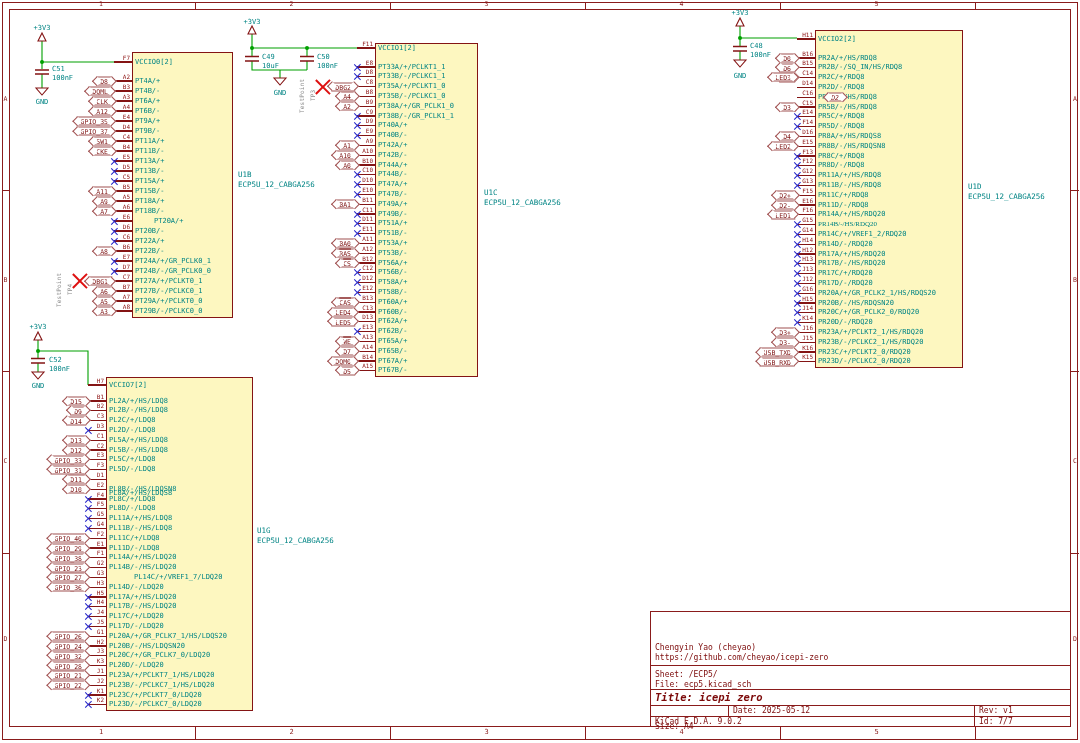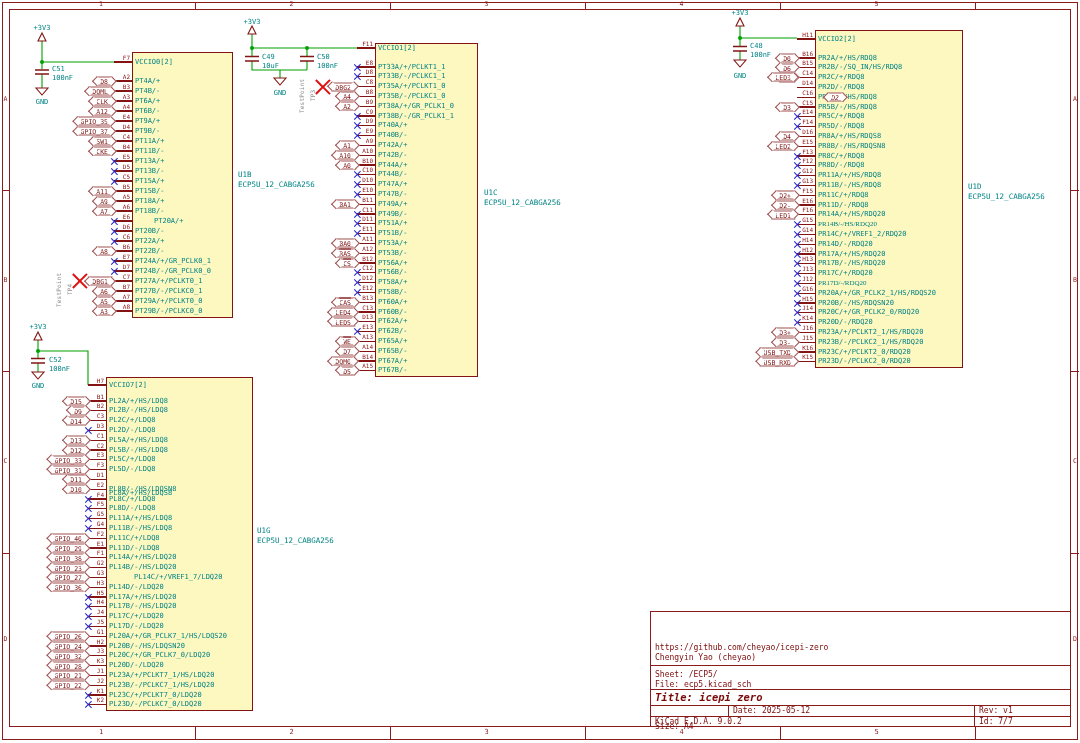--- a/index.html
+++ b/index.html
@@ -507,21 +507,21 @@
       <div class="stub" style="left: 797px; top: 263.2px;"></div>
       <div class="pnum" style="left: 778px; top: 256.3px;">H13</div>
       <div class="pname" style="left: 818px; top: 259.3px;">PR17B/-/HS/RDQ20</div>
       <div class="nc" style="left: 797px; top: 263.8px;"></div>
       <div class="stub" style="left: 797px; top: 273px;"></div>
       <div class="pnum" style="left: 778px; top: 266.1px;">J13</div>
       <div class="pname" style="left: 818px; top: 269.1px;">PR17C/+/RDQ20</div>
       <div class="nc" style="left: 797px; top: 273.6px;"></div>
       <div class="stub" style="left: 797px; top: 282.8px;"></div>
       <div class="pnum" style="left: 778px; top: 275.9px;">J12</div>
-      <div class="pname" style="left: 818px; top: 278.9px; font-family: Liberation Serif, serif;">PR17D/-/RDQ20</div>
+      <div class="pname" style="left: 818px; top: 278.9px;">PR17D/-/RDQ20</div>
       <div class="nc" style="left: 797px; top: 283.4px;"></div>
       <div class="stub" style="left: 797px; top: 292.6px;"></div>
       <div class="pnum" style="left: 778px; top: 285.7px;">G16</div>
       <div class="pname" style="left: 818px; top: 288.7px;">PR20A/+/GR_PCLK2_1/HS/RDQS20</div>
       <div class="nc" style="left: 797px; top: 293.2px;"></div>
       <div class="stub" style="left: 797px; top: 302.4px;"></div>
       <div class="pnum" style="left: 778px; top: 295.5px;">H15</div>
       <div class="pname" style="left: 818px; top: 298.5px;">PR20B/-/HS/RDQSN20</div>
       <div class="nc" style="left: 797px; top: 303px;"></div>
       <div class="stub" style="left: 797px; top: 312.2px;"></div>
@@ -679,22 +679,22 @@
       <div class="pname" style="left: 109px; top: 690.5px;">PL23C/+/PCLKT7_0/LDQ20</div>
       <div class="nc" style="left: 88px; top: 695px;"></div>
       <div class="stub" style="left: 88px; top: 704.2px;"></div>
       <div class="pnum" style="left: 69px; top: 697.3px;">K2</div>
       <div class="pname" style="left: 109px; top: 700.3px;">PL23D/-/PCLKC7_0/LDQ20</div>
       <div class="nc" style="left: 88px; top: 704.8px;"></div>
     </div>
 
   <div class="tblock">
     <div class="tb-sec tb-comments">
+      <div class="tb-line">Chengyin Yao (cheyao)</div>
       <div class="tb-line">https://github.com/cheyao/icepi-zero</div>
-      <div class="tb-line">Chengyin Yao (cheyao)</div>
     </div>
     <div class="tb-sec tb-sheetfile">
       <div class="tb-line">Sheet: /ECP5/</div>
       <div class="tb-line">File: ecp5.kicad_sch</div>
     </div>
     <div class="tb-sec tb-title">Title: icepi zero</div>
     <div class="tb-sec tb-r4">
       <div class="tb-cell">Size: A4</div>
       <div class="tb-cell">Date: 2025-05-12</div>
       <div class="tb-cell">Rev: v1</div>

